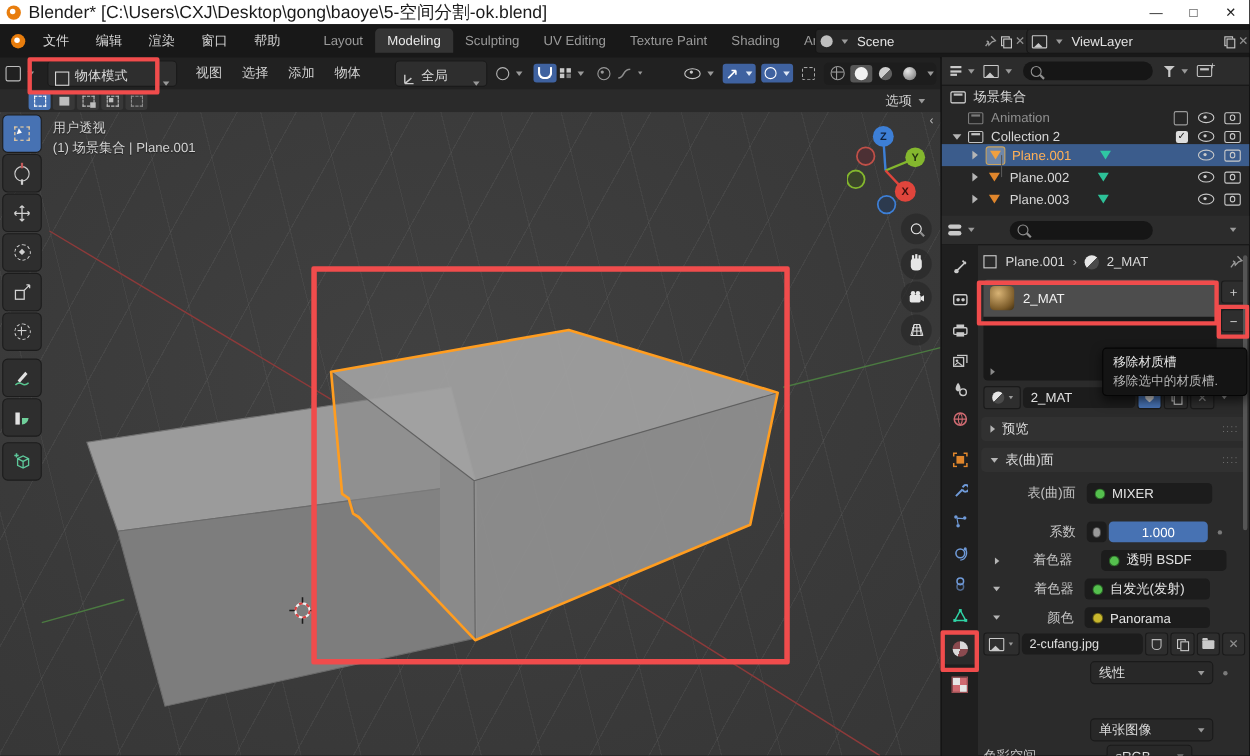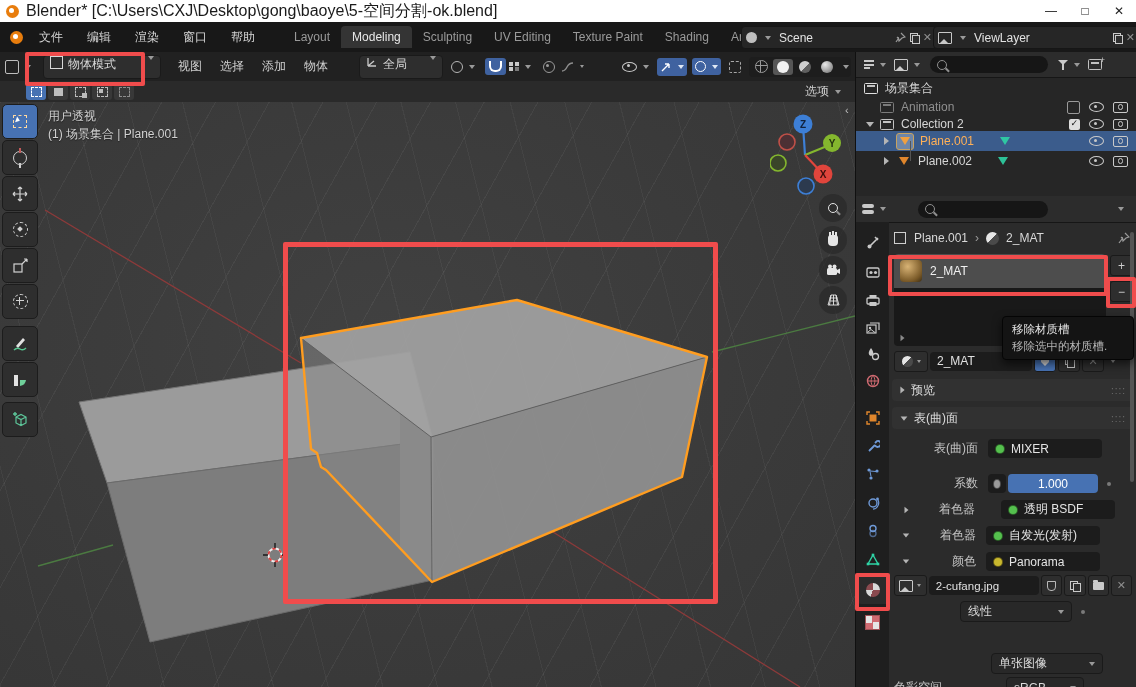--- a/index.html
+++ b/index.html
@@ -19,21 +19,21 @@
   .topbar{left:0;top:22px;width:1136px;height:30px;background:#181818;border-bottom:1px solid #0e0e0e;display:flex;align-items:center;}
   .menuitem{padding:0 12px;color:#d4d4d4;}
   .wstab{padding:4px 11px;color:#9a9a9a;border-radius:4px 4px 0 0;}
   .wstab.active{background:#343434;color:#e8e8e8;}
   .idwidget{height:21px;background:#262626;border:1px solid #161616;border-radius:4px;display:flex;align-items:center;padding:0 4px;gap:4px;}
   .icbtn{display:flex;align-items:center;gap:2px;}
   .xch{color:#8f8f8f;font-size:11px;}
   
   .row2{left:0;top:52px;width:855px;height:29px;background:#212121;border-bottom:1px solid #141414;display:flex;align-items:center;}
   .row3{left:0;top:81px;width:855px;height:21px;background:#2a2a2a;border-bottom:1px solid #191919;display:flex;align-items:center;}
-  .hbtn{height:22px;background:#2e2e2e;border:1px solid #1a1a1a;border-radius:4px;display:flex;align-items:flex-start;padding:0 6px;gap:5px;}
+  .hbtn{height:22px;background:#2e2e2e;border:1px solid #1a1a1a;border-radius:4px;display:flex;align-items:flex-end;padding:0 6px;gap:5px;}
   .hmenu{padding:0 9px;color:#d0d0d0;}
   .seg{height:20px;background:#1d1d1d;border-radius:4px;display:flex;align-items:center;padding:0 2px;gap:2px;}
   .segslot{width:20px;height:16px;border-radius:3px;display:flex;align-items:center;justify-content:center;}
   .segslot.on{background:#565656;}
   .circ{border-radius:50%;display:inline-block;}
   .bluebtn{background:#3f62a0 !important;}
   
   .vp{left:0;top:102px;width:855px;height:585px;
       background-image:
         repeating-linear-gradient(119deg, rgba(255,255,255,0.05) 0 1px, transparent 1px 47px),
@@ -452,20 +452,29 @@
   <div class="a orow" style="left:856px;top:151px;width:280px">
     <span style="margin-left:28px;width:1px;height:20px;background:#555;position:absolute;left:26px;top:-10px"></span>
     <span class="tri-r" style="margin-left:28px"></span>
     <span class="objtri" style="margin-left:10px"></span>
     <span class="lbl" style="margin-left:9px">Plane.002</span>
     <span class="meshtri" style="margin-left:26px"></span>
     <span style="flex:1"></span>
     <span class="i-eye"></span>
     <span class="i-cam" style="margin:0 8px 0 9px"></span>
   </div>
+  <div class="a orow" style="left:856px;top:171px;width:280px">
+    <span class="tri-r" style="margin-left:28px"></span>
+    <span class="objtri" style="margin-left:10px"></span>
+    <span class="lbl" style="margin-left:9px">Plane.003</span>
+    <span class="meshtri" style="margin-left:26px"></span>
+    <span style="flex:1"></span>
+    <span class="i-eye"></span>
+    <span class="i-cam" style="margin:0 8px 0 9px"></span>
+  </div>
 
   <div class="a props"></div>
   <div class="a prophead">
     <span class="icbtn" style="margin-left:6px">
       <span style="display:inline-block">
           <i style="display:block;width:12px;height:4px;background:#c9c9c9;border-radius:2px;margin:1.5px 0"></i>
           <i style="display:block;width:12px;height:4px;background:#c9c9c9;border-radius:2px;margin:1.5px 0"></i>
         </span>
         <span class="dd"></span>
     </span>
@@ -686,21 +695,21 @@
       </span>
     <span class="sqbtn">
         <span class="folderic"></span>
       </span>
     <span class="sqbtn">
         <span class="xch">✕</span>
       </span>
   </div>
 
   <div class="a r" style="left:890px;top:601px;width:246px">
-    <span class="dropdown" style="margin-left:70px;width:96px">
+    <span class="dropdown" style="margin-left:101px;width:96px">
       <span>线性</span>
         <span class="dd"></span>
     </span>
     <span class="deco" style="margin-left:9px"></span>
   </div>
   <div class="a r" style="left:890px;top:653px;width:246px">
     <span class="dropdown" style="margin-left:101px;width:96px">
       <span>单张图像</span>
         <span class="dd"></span>
     </span>

